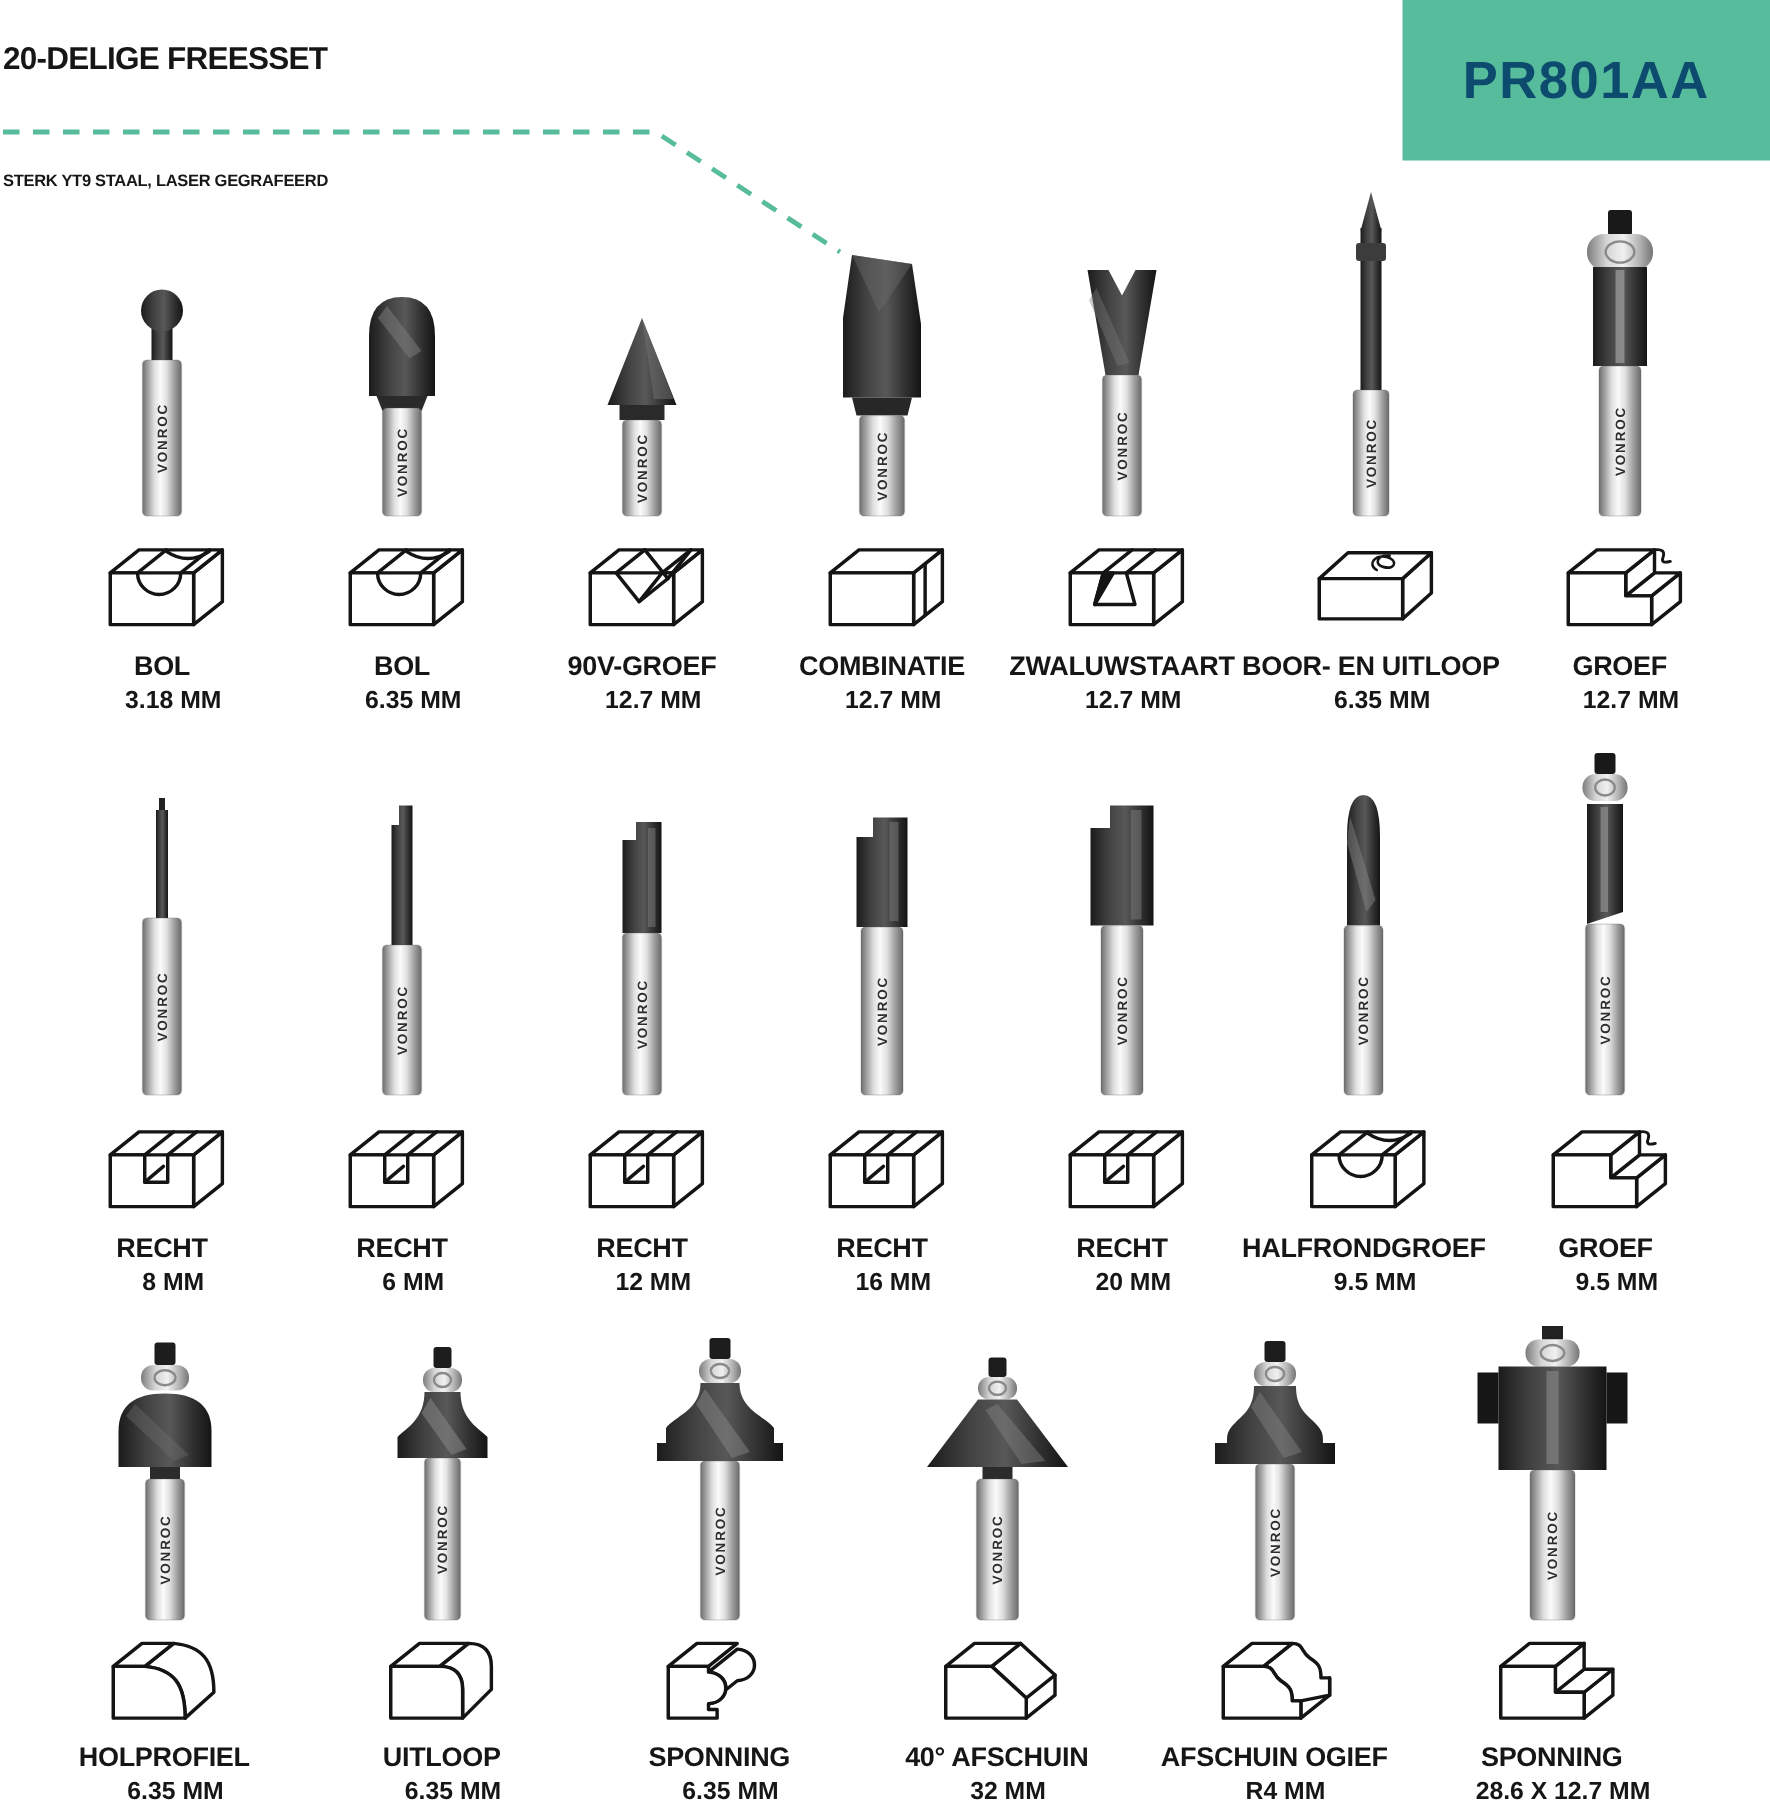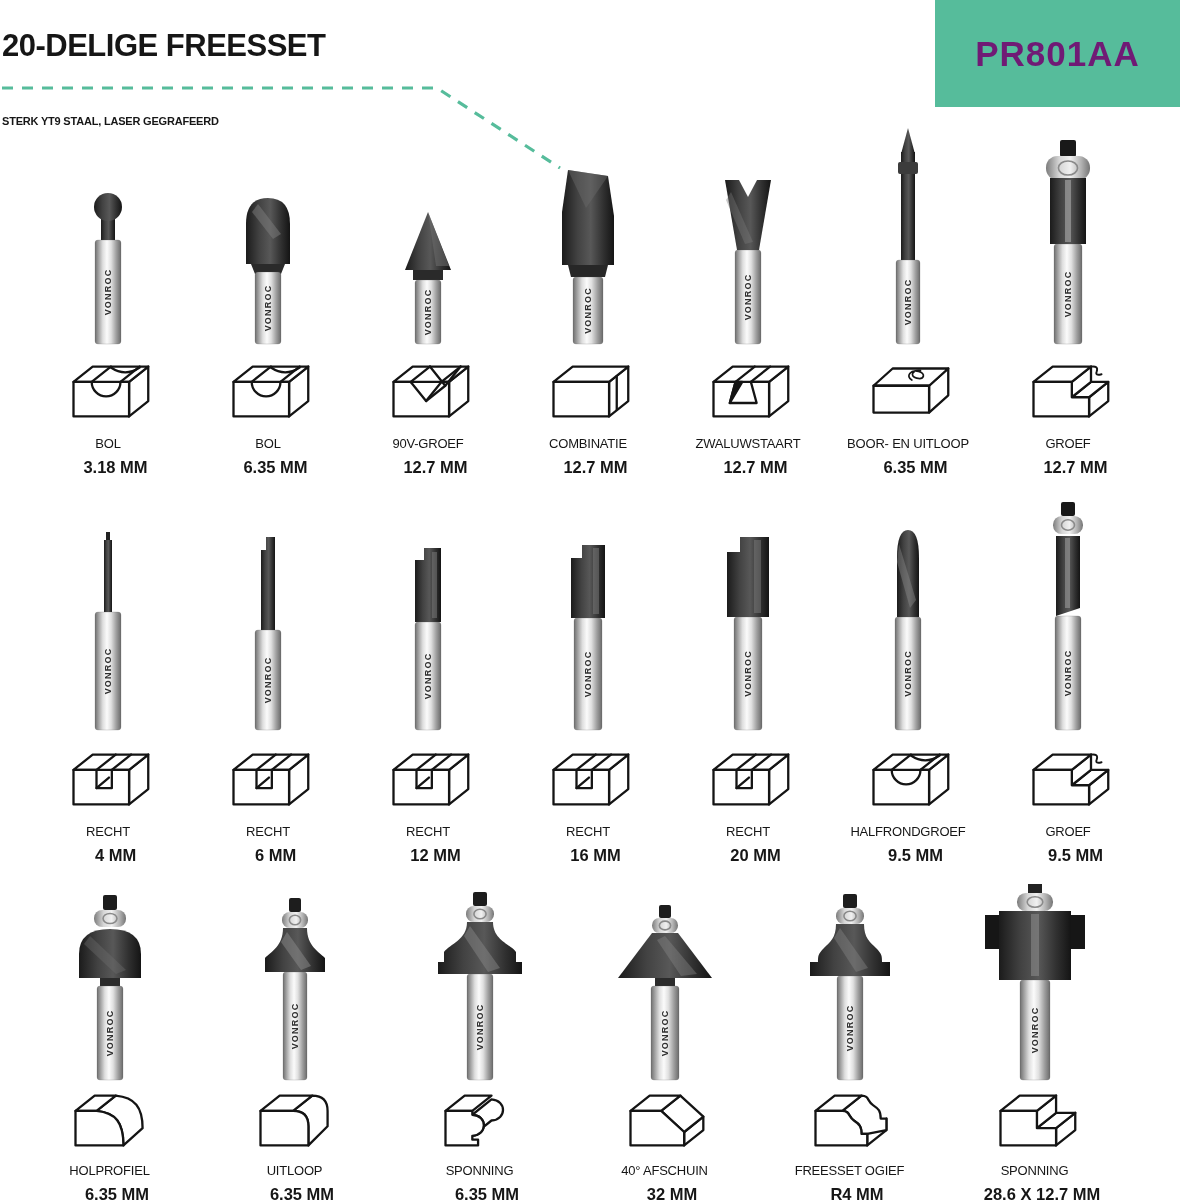--- a/index.html
+++ b/index.html
@@ -1,30 +1,30 @@
 <!DOCTYPE html>
 <html><head>
 <meta charset="utf-8">
 <style>
   html,body{margin:0;padding:0;background:#fff;font-family:"Liberation Sans",sans-serif;}
   .canvas{position:relative;width:1180px;height:1200px;background:#fff;color:#161616;overflow:hidden;}
-  .title{position:absolute;left:2px;top:28px;font-size:31px;font-weight:800;letter-spacing:-0.5px;white-space:nowrap;}
+  .title{position:absolute;left:2px;top:28px;font-size:21px;font-weight:800;letter-spacing:-0.5px;white-space:nowrap;}
   .subtitle{position:absolute;left:2px;top:110px;font-size:11px;font-weight:800;line-height:22px;letter-spacing:-0.2px;}
   .badge{position:absolute;top:0;right:0;width:245px;height:107px;display:flex;align-items:center;justify-content:center;
-         font-size:35px;font-weight:800;color:#701a75;letter-spacing:1px;background:#56BC9B;}
+         font-size:35px;font-weight:800;color:#0c4a6e;letter-spacing:1px;background:#56BC9B;}
   .leader{position:absolute;left:0;top:80px;pointer-events:none;}
   .row{position:absolute;display:grid;}
   .row1{left:28px;top:112px;width:1078px;grid-template-columns:repeat(7,1fr);}
   .row2{left:28px;top:500px;width:1078px;grid-template-columns:repeat(7,1fr);}
   .row3{left:17px;top:884px;width:1110px;grid-template-columns:repeat(6,1fr);}
   .cell{display:flex;flex-direction:column;align-items:center;}
   .bitimg{display:flex;justify-content:center;}
   .profile{margin-top:10px;display:flex;align-items:center;justify-content:center;}
   .row3 .profile{margin-top:4px;}
-  .bname{font-size:13px;font-weight:400;margin-top:8px;white-space:nowrap;letter-spacing:-0.2px;line-height:20px;}
+  .bname{font-size:18px;font-weight:700;margin-top:8px;white-space:nowrap;letter-spacing:-0.2px;line-height:20px;}
   .row3 .bname{margin-top:6px;}
   .bsize{font-size:16.5px;font-weight:800;margin-top:3px;white-space:nowrap;line-height:20px;margin-left:15px;}
   svg{display:block;}
 </style>
 </head>
 <body>
 
 <div class="canvas">
   <div class="title">20-DELIGE FREESSET</div>
   <div class="subtitle">
@@ -409,21 +409,21 @@
           <svg viewBox="0 0 100 72" width="96" height="69">
             <path d="M72,26 L92,10 V46 L72,62 Z" fill="#ffffff" stroke="#141414" stroke-width="2.4" stroke-linejoin="round" stroke-linecap="round"></path>
             <path d="M14,26 L34,10 H92 L72,26 Z" fill="#ffffff" stroke="#141414" stroke-width="2.4" stroke-linejoin="round" stroke-linecap="round"></path>
             <path d="M14,26 H38 V45 H54 V26 H72 V62 H14 Z" fill="#ffffff" stroke="#141414" stroke-width="2.4" stroke-linejoin="round" stroke-linecap="round"></path>
             <path d="M38,26 L58,10" fill="none" stroke="#141414" stroke-width="2.4" stroke-linejoin="round" stroke-linecap="round"></path>
             <path d="M54,26 L74,10" fill="none" stroke="#141414" stroke-width="2.4" stroke-linejoin="round" stroke-linecap="round"></path>
             <path d="M38,45 L51,34" fill="none" stroke="#141414" stroke-width="2.4" stroke-linejoin="round" stroke-linecap="round"></path>
           </svg>
         </div>
         <div class="bname">RECHT</div>
-        <div class="bsize">4 MM</div>
+        <div class="bsize">8 MM</div>
       </div>
       <div class="cell">
         <div class="bitimg">
           <svg viewBox="0 0 160 235" width="160" height="235">
             <defs>
               <linearGradient id="mg" x1="0" y1="0" x2="1" y2="0">
                 <stop offset="0" stop-color="#6e6e6e"></stop>
                 <stop offset="0.12" stop-color="#9b9b9b"></stop>
                 <stop offset="0.3" stop-color="#dedede"></stop>
                 <stop offset="0.46" stop-color="#fbfbfb"></stop>
@@ -933,21 +933,21 @@
           </svg>
         </div>
         <div class="profile">
           <svg viewBox="0 0 100 72" width="96" height="69">
             <path d="M68,50 L88,34 L88,46 L68,62 Z" fill="#ffffff" stroke="#141414" stroke-width="2.4" stroke-linejoin="round" stroke-linecap="round"></path>
             <path d="M42,26 L62,10 C70,10 68,16 74,20 C80,24 82,26 82,34 L88,34 L88,46 L68,50 L62,50 C62,42 60,40 54,36 C48,32 50,26 42,26 Z" fill="#ffffff" stroke="#141414" stroke-width="2.4" stroke-linejoin="round" stroke-linecap="round"></path>
             <path d="M14,26 L34,10 H62 L42,26 Z" fill="#ffffff" stroke="#141414" stroke-width="2.4" stroke-linejoin="round" stroke-linecap="round"></path>
             <path d="M14,26 H42 C50,26 48,32 54,36 C60,40 62,42 62,50 H68 V62 H14 Z" fill="#ffffff" stroke="#141414" stroke-width="2.4" stroke-linejoin="round" stroke-linecap="round"></path>
           </svg>
         </div>
-        <div class="bname">FREESSET OGIEF</div>
+        <div class="bname">AFSCHUIN OGIEF</div>
         <div class="bsize">R4 MM</div>
       </div>
       <div class="cell">
         <div class="bitimg">
           <svg viewBox="0 0 160 198" width="160" height="198">
             <defs>
               <linearGradient id="mg" x1="0" y1="0" x2="1" y2="0">
                 <stop offset="0" stop-color="#6e6e6e"></stop>
                 <stop offset="0.12" stop-color="#9b9b9b"></stop>
                 <stop offset="0.3" stop-color="#dedede"></stop>

